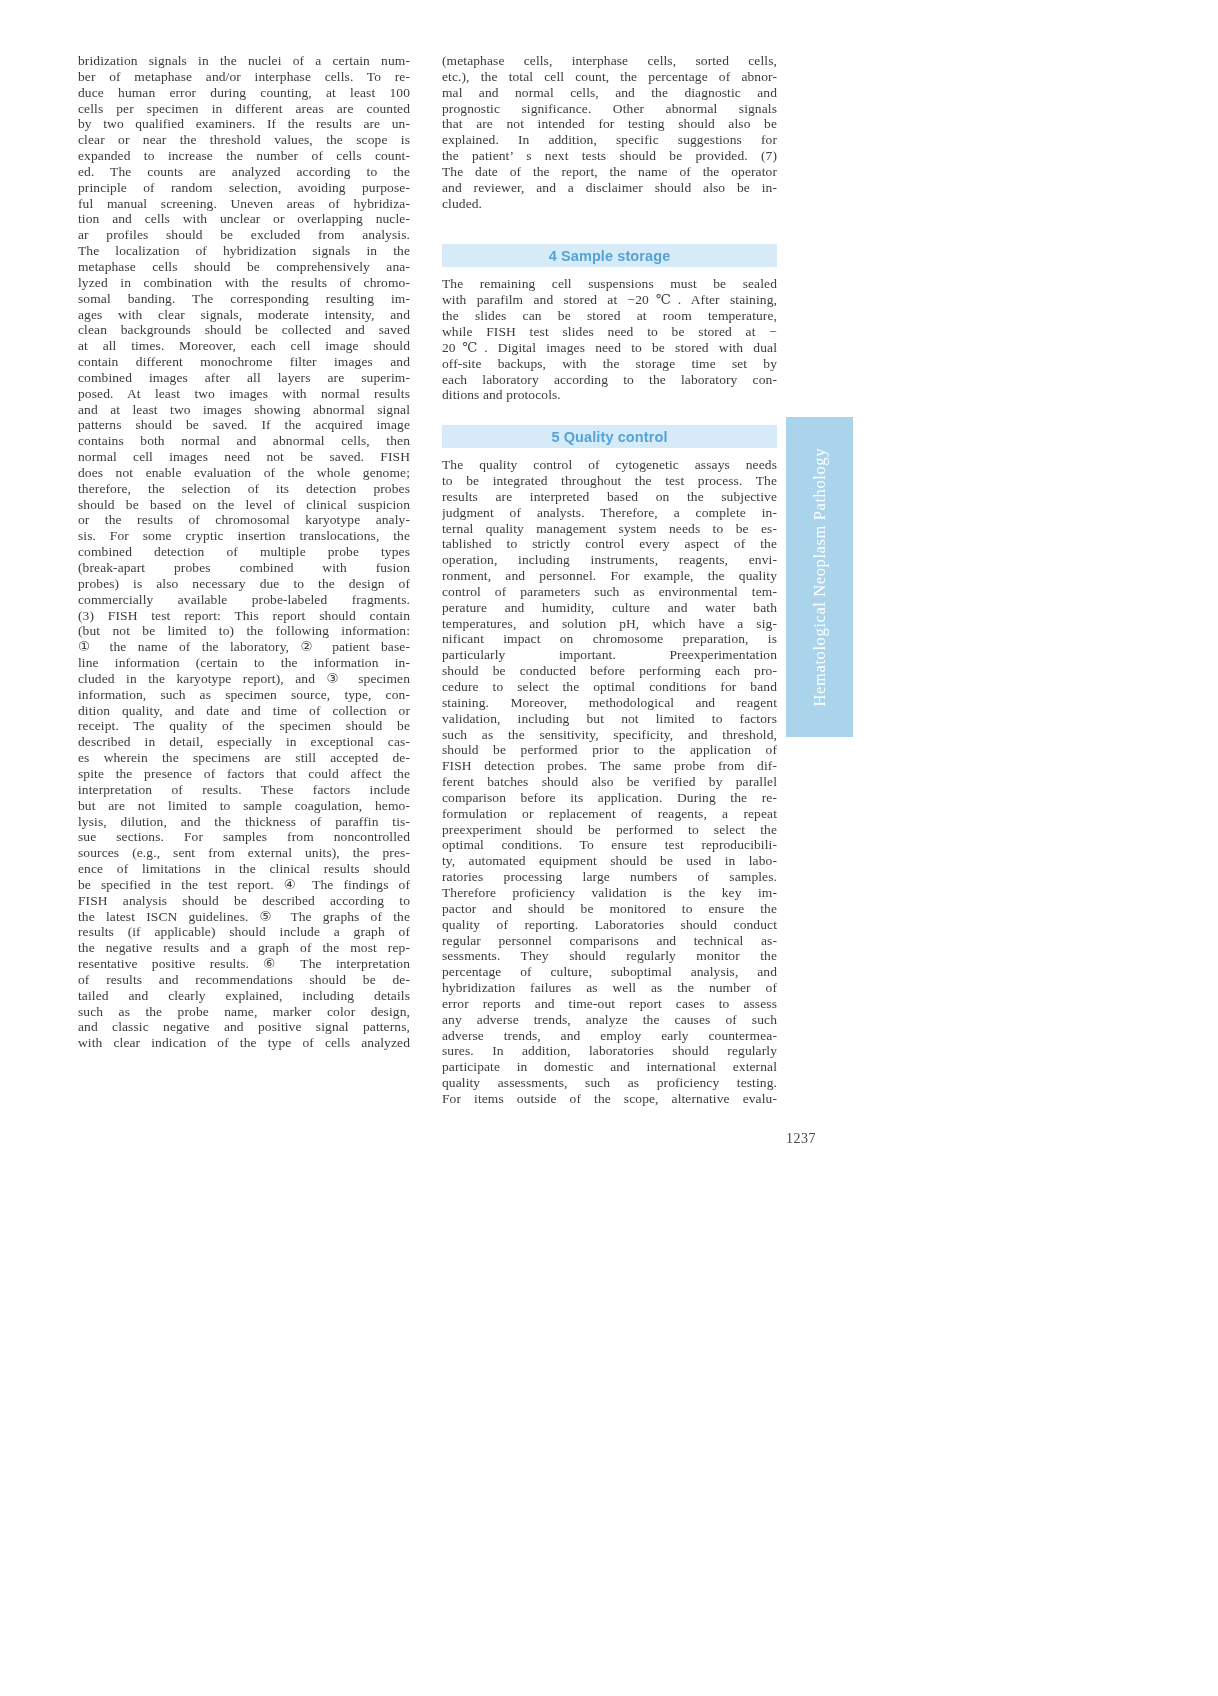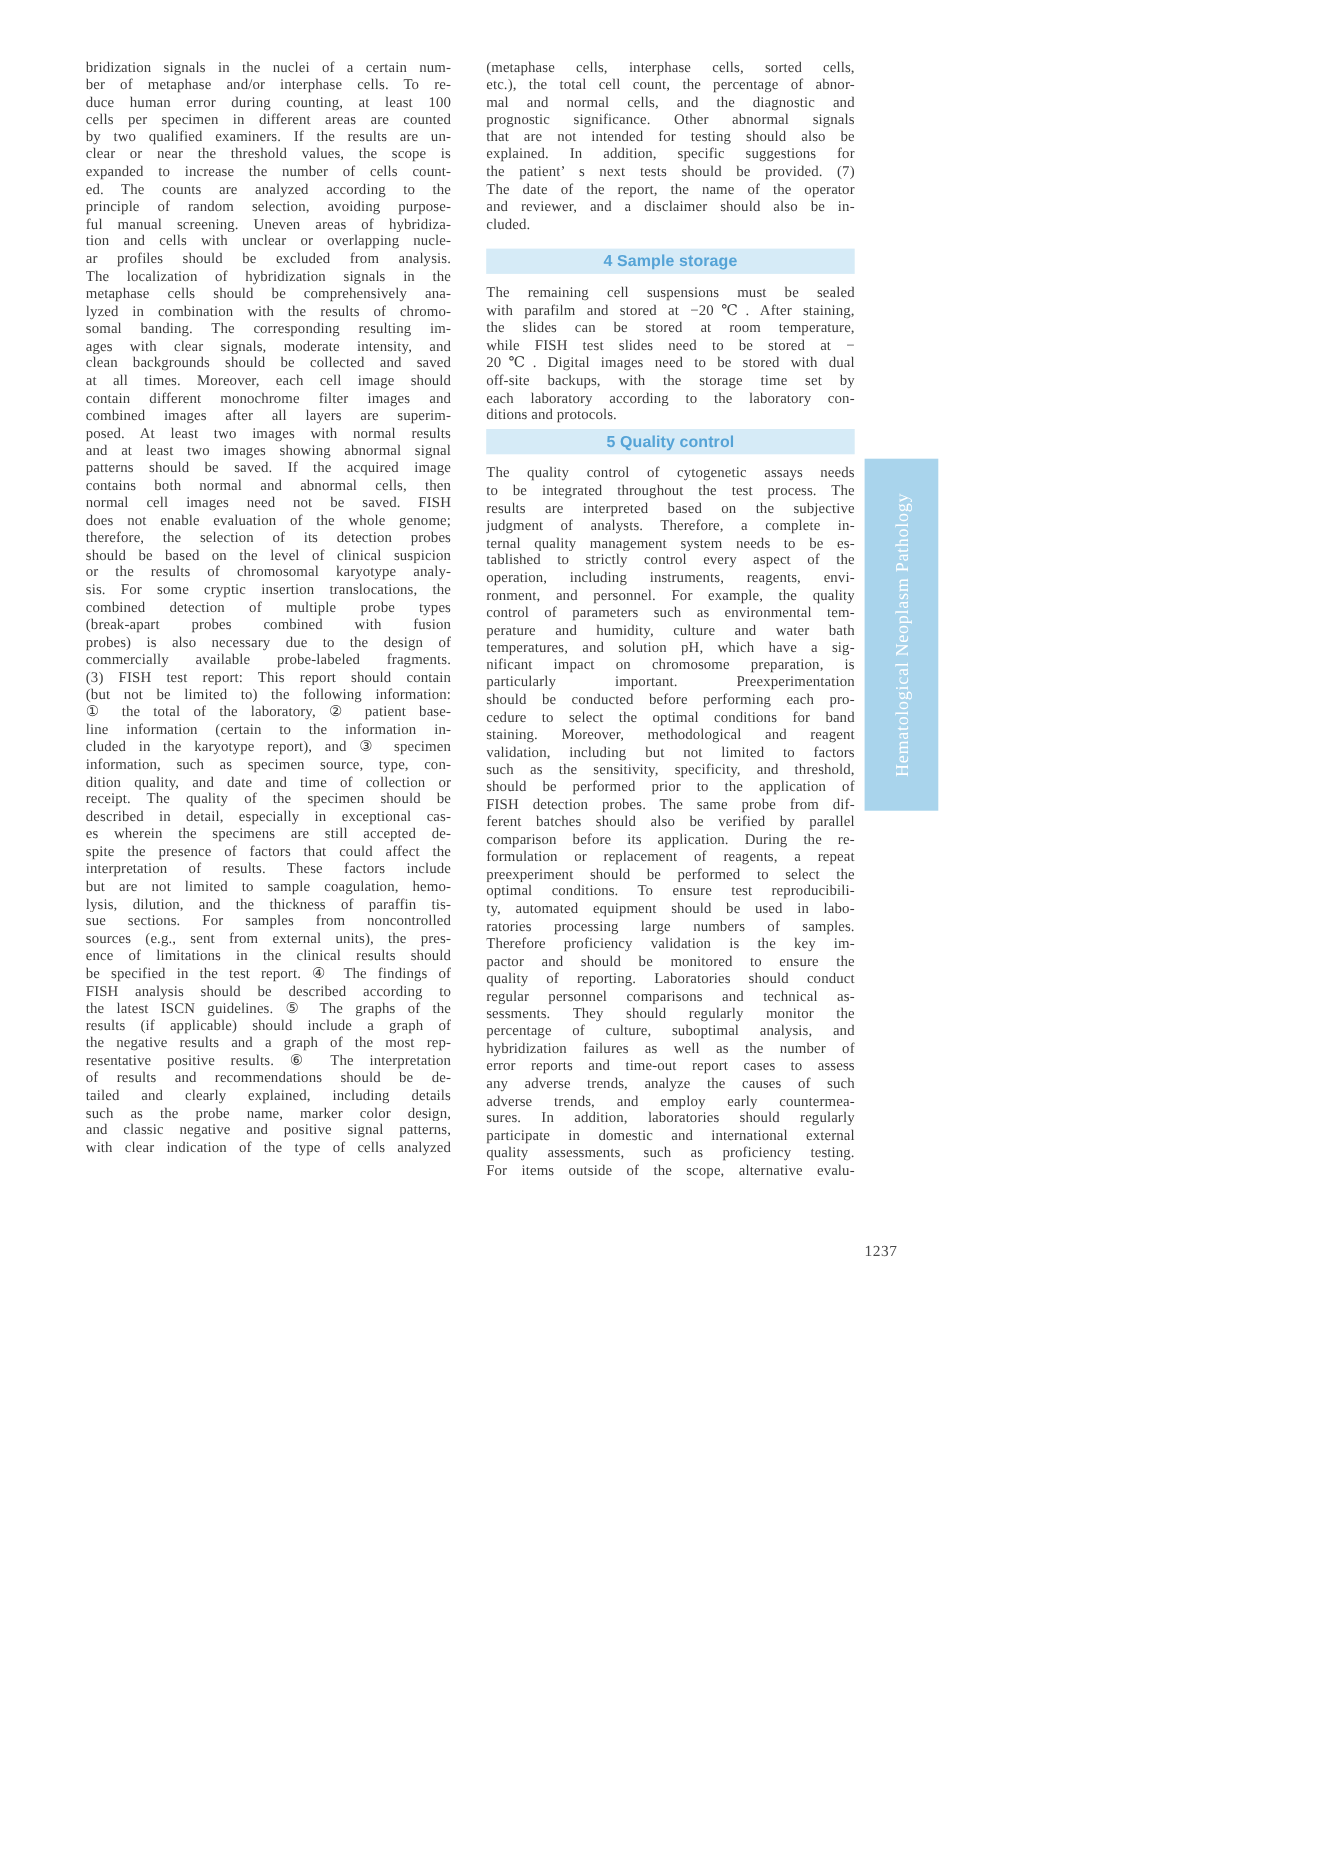--- a/index.html
+++ b/index.html
@@ -28,24 +28,24 @@
   .tline-end { text-align-last: left; }
   .section-header {
     background: #d6ebf7;
     color: #55a3d6;
     font-family: "Liberation Sans", "DejaVu Sans", sans-serif;
     font-weight: bold;
     font-size: 14.5px;
     line-height: 16px;
     text-align: center;
     padding: 3.5px 0;
-    margin-top: 15px;
+    margin-top: 33px;
     margin-bottom: 9px;
   }
-  .section-header.second { margin-top: 5px; }
+  .section-header.second { margin-top: 22px; }
   .chapter-tab {
     position: absolute;
     left: 786px; top: 417px;
     width: 67px; height: 320px;
     background: #a9d4ec;
     display: flex;
     align-items: center;
     justify-content: center;
   }
   .chapter-tab-label {
@@ -104,21 +104,21 @@
         <div class="tline">therefore, the selection of its detection probes</div>
         <div class="tline">should be based on the level of clinical suspicion</div>
         <div class="tline">or the results of chromosomal karyotype analy-</div>
         <div class="tline">sis. For some cryptic insertion translocations, the</div>
         <div class="tline">combined detection of multiple probe types</div>
         <div class="tline">(break-apart probes combined with fusion</div>
         <div class="tline">probes) is also necessary due to the design of</div>
         <div class="tline">commercially available probe-labeled fragments.</div>
         <div class="tline">(3) FISH test report: This report should contain</div>
         <div class="tline">(but not be limited to) the following information:</div>
-        <div class="tline">① the total of the laboratory, ② patient base-</div>
+        <div class="tline">① the name of the laboratory, ② patient base-</div>
         <div class="tline">line information (certain to the information in-</div>
         <div class="tline">cluded in the karyotype report), and ③ specimen</div>
         <div class="tline">information, such as specimen source, type, con-</div>
         <div class="tline">dition quality, and date and time of collection or</div>
         <div class="tline">receipt. The quality of the specimen should be</div>
         <div class="tline">described in detail, especially in exceptional cas-</div>
         <div class="tline">es wherein the specimens are still accepted de-</div>
         <div class="tline">spite the presence of factors that could affect the</div>
         <div class="tline">interpretation of results. These factors include</div>
         <div class="tline">but are not limited to sample coagulation, hemo-</div>

